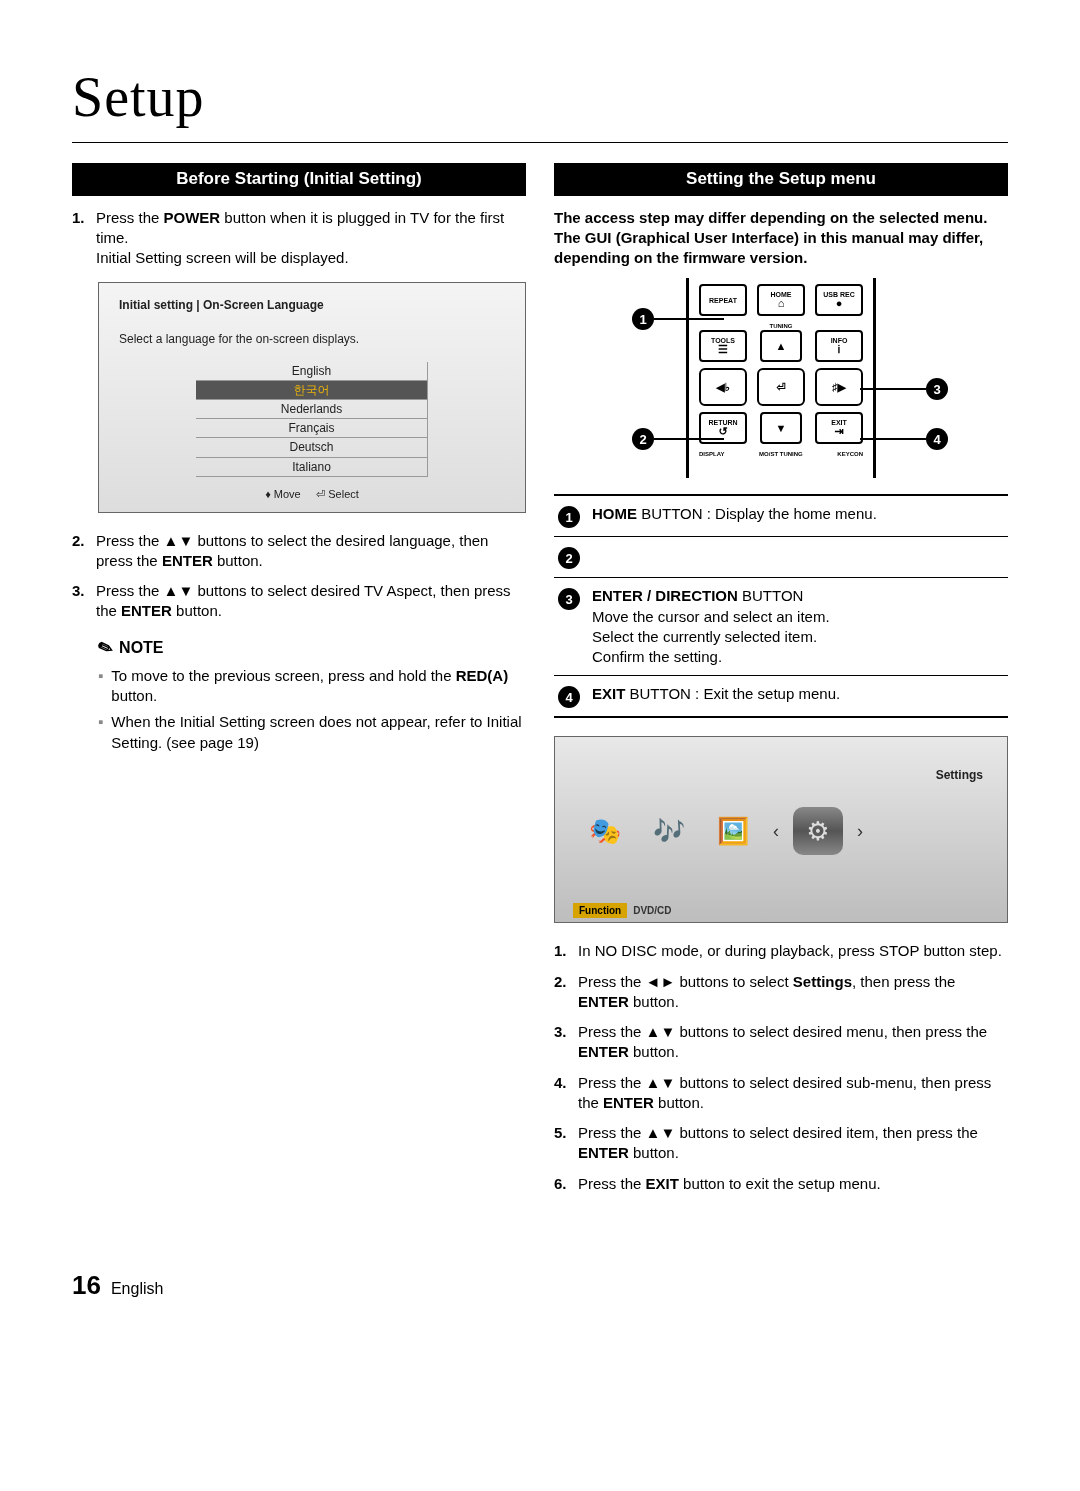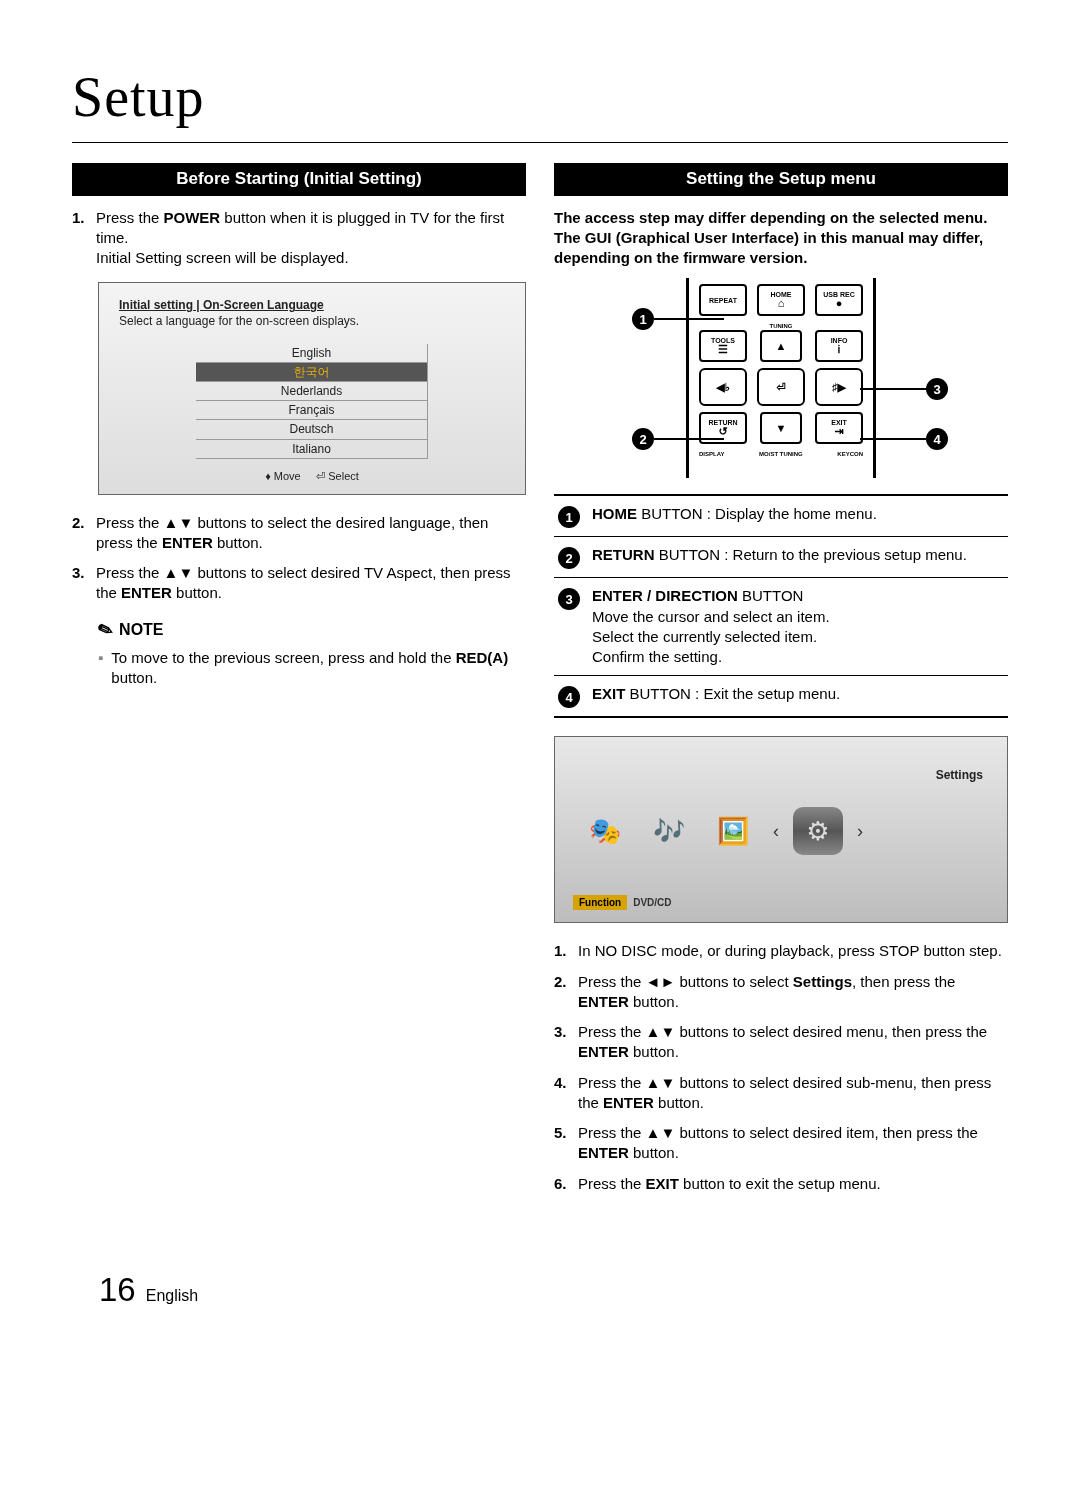--- a/index.html
+++ b/index.html
@@ -86,21 +86,21 @@
   }
   
   .init-screen {
     background: linear-gradient(#f4f4f4,#ddd);
     border: 1px solid #666;
     margin: 10px 0 18px 26px;
     padding: 14px 20px 10px 20px;
     font-size: 12px;
     color: #222;
   }
-  .init-screen .hdr1 { font-weight: bold; margin-bottom: 0; text-decoration: underline; }
+  .init-screen .hdr1 { font-weight: bold; margin-bottom: 18px; }
   .init-screen .hdr2 { margin-bottom: 14px; }
   .init-screen .lang-list {
     margin: 0 auto;
     width: 60%;
   }
   .init-screen .lang-list .item {
     text-align: center;
     padding: 1px 0;
     border-bottom: 1px solid #999;
     border-right: 1px solid #999;
@@ -205,34 +205,34 @@
     width: 50px; height: 48px; border-radius: 10px;
     display:flex; align-items:center; justify-content:center;
     color:#222; font-size:26px;
   }
   .settings-shot .icon-box.sel {
     background: linear-gradient(#888,#555,#888);
     color:#ddd;
   }
   .settings-shot .arrow { font-size:18px; color:#333; }
   .settings-shot .funcbar {
-    position:absolute; left: 18px; bottom: 12px; display:flex; align-items:center; gap:6px;
+    position:absolute; left: 18px; bottom: 4px; display:flex; align-items:center; gap:6px;
   }
   .settings-shot .funcbar .tag {
     background:#d7a300; color:#000; font-size:10px; font-weight:bold; padding:1px 6px;
   }
   .settings-shot .funcbar .val { font-size:10px; color:#333; font-weight:bold; }
 
   .page-foot {
     margin-top: 60px;
     display: flex;
     align-items: baseline;
     gap: 10px;
   }
-  .page-foot .num { font-size: 33px; font-weight: normal; margin-left: 27px; }
+  .page-foot .num { font-size: 26px; font-weight: bold; }
   .page-foot .lang { font-size: 16px; }
 </style>
 </head>
 <body>
 
 <div class="page-title">Setup</div>
 
 <div class="cols">
 
   <div class="col">
@@ -278,20 +278,23 @@
     </ol>
 
     <div class="note-head">
       <span class="note-icon">✎</span>
       <span>NOTE</span>
     </div>
     <ul class="notes">
         <li>
           <span>To move to the previous screen, press and hold the <span class="strong">RED(A)</span> button.</span>
         </li>
+        <li>
+          <span>When the Initial Setting screen does not appear, refer to Initial Setting. (see page 19)</span>
+        </li>
       </ul>
   </div>
 
   <div class="col">
     <div class="section-bar">Setting the Setup menu</div>
     <p style="margin:0 0 10px 0;font-weight:bold;">The access step may differ depending on the selected menu. The GUI (Graphical User Interface) in this manual may differ, depending on the firmware version.</p>
 
     <div class="remote-wrap">
       <div class="remote">
         <div class="row">
@@ -361,21 +364,20 @@
       <span class="hline" style="right:82px; top:160px; width:66px;"></span>
     </div>
 
     <div class="btn-table">
         <div class="row">
           <span class="cnum">1</span>
           <div><span class="strong">HOME</span> BUTTON : Display the home menu.</div>
         </div>
         <div class="row">
           <span class="cnum">2</span>
-          <div><span class="strong">RETURN</span> BUTTON : Return to the previous setup menu.</div>
         </div>
         <div class="row">
           <span class="cnum">3</span>
           <div><span class="strong">ENTER / DIRECTION</span> BUTTON<br>Move the cursor and select an item.<br>Select the currently selected item.<br>Confirm the setting.</div>
         </div>
         <div class="row">
           <span class="cnum">4</span>
           <div><span class="strong">EXIT</span> BUTTON : Exit the setup menu.</div>
         </div>
       </div>

